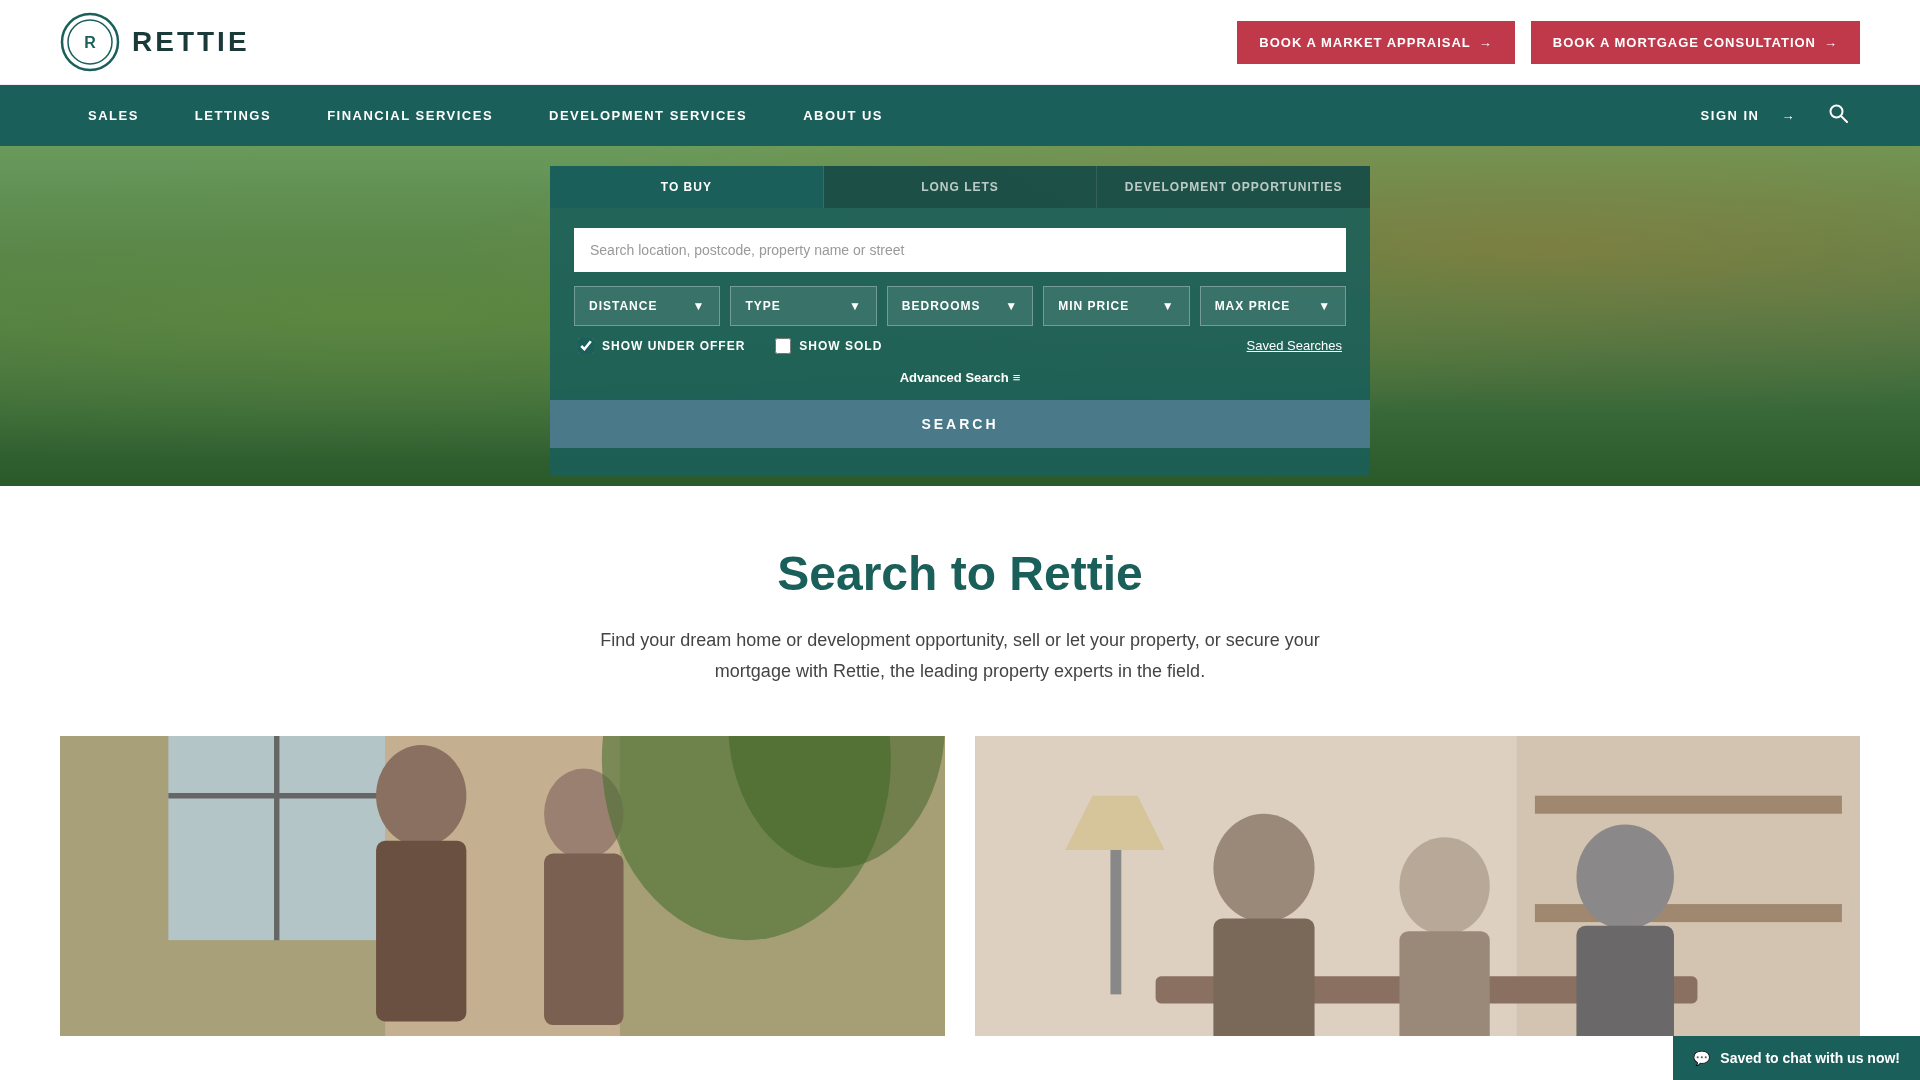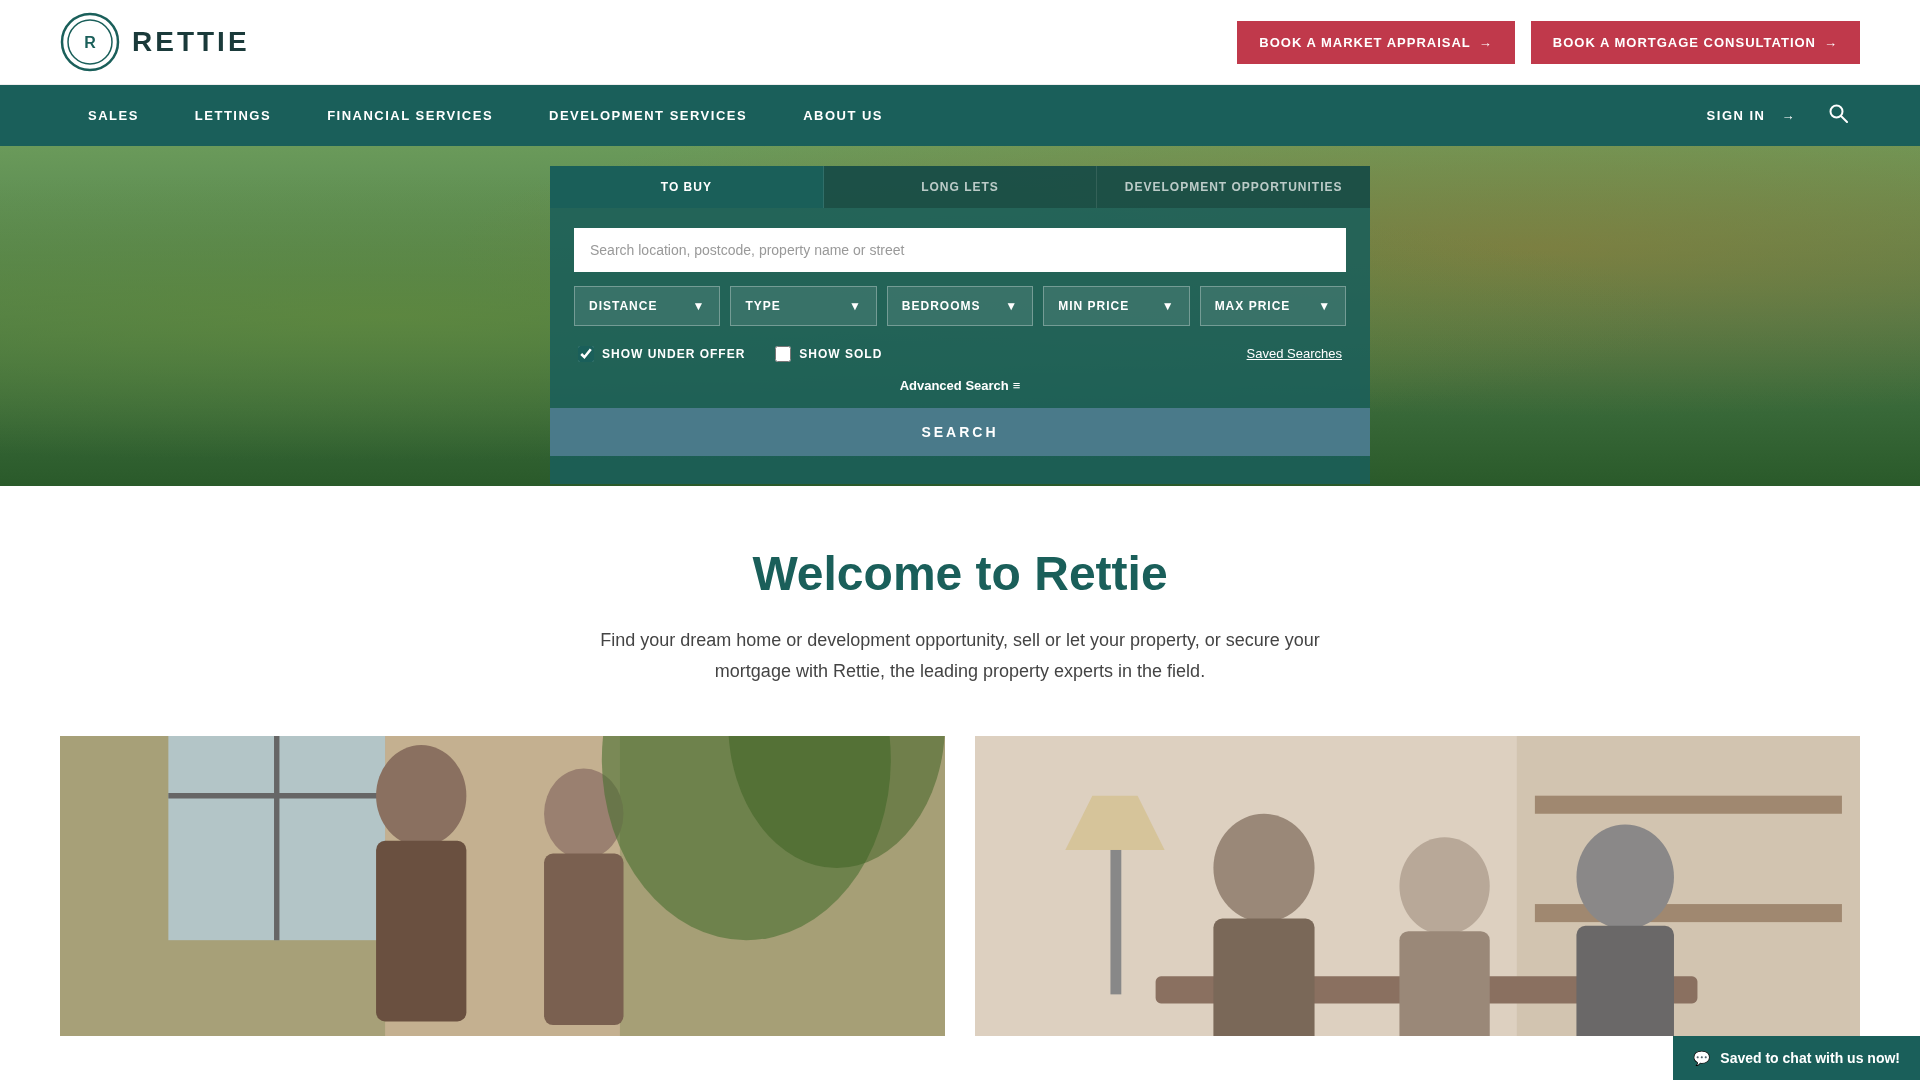--- a/index.html
+++ b/index.html
@@ -74,21 +74,21 @@
     .nav-signin {
       color: #fff;
       padding: 18px 20px;
       font-size: 13px;
       font-weight: 600;
       letter-spacing: 1.5px;
       text-transform: uppercase;
       cursor: pointer;
       display: flex;
       align-items: center;
-      gap: 16px;
+      gap: 22px;
       margin-left: auto;
     }
     .nav-search {
       color: #fff;
       padding: 18px 12px;
       cursor: pointer;
       font-size: 18px;
     }
 
     
@@ -157,21 +157,21 @@
       border: none;
       outline: none;
       background: #fff;
       color: #333;
     }
     .search-input::placeholder { color: #999; }
 
     .filter-row {
       display: flex;
       gap: 10px;
-      margin-bottom: 20px;
+      margin-bottom: 12px;
       text-align: center;
     }
     .filter-select {
       flex: 1;
       padding: 12px 14px;
       background: rgba(255,255,255,0.1);
       border: 1px solid rgba(255,255,255,0.3);
       color: #fff;
       font-size: 12px;
       font-weight: 600;
@@ -412,21 +412,21 @@
         </span>
       </div>
     </div>
 
     <button class="search-btn">SEARCH</button>
   </div>
 </div>
 
 <section class="welcome-section">
   <h1 class="welcome-title">
-    <span>Welcome to </span><span style="color:#1a5f5a; font-weight:700;">Rettie</span>
+    <span>Search to </span><span style="color:#1a5f5a; font-weight:700;">Rettie</span>
   </h1>
   <p class="welcome-desc">Find your dream home or development opportunity, sell or let your property, or secure your mortgage with Rettie, the leading property experts in the field.</p>
 </section>
 
 <div class="cards-row">
   <div class="card card-left">
     
     <svg width="100%" height="100%" viewBox="0 0 490 300" xmlns="http://www.w3.org/2000/svg" preserveAspectRatio="xMidYMid slice">
 
       <rect width="490" height="300" fill="#c4b090"></rect>

